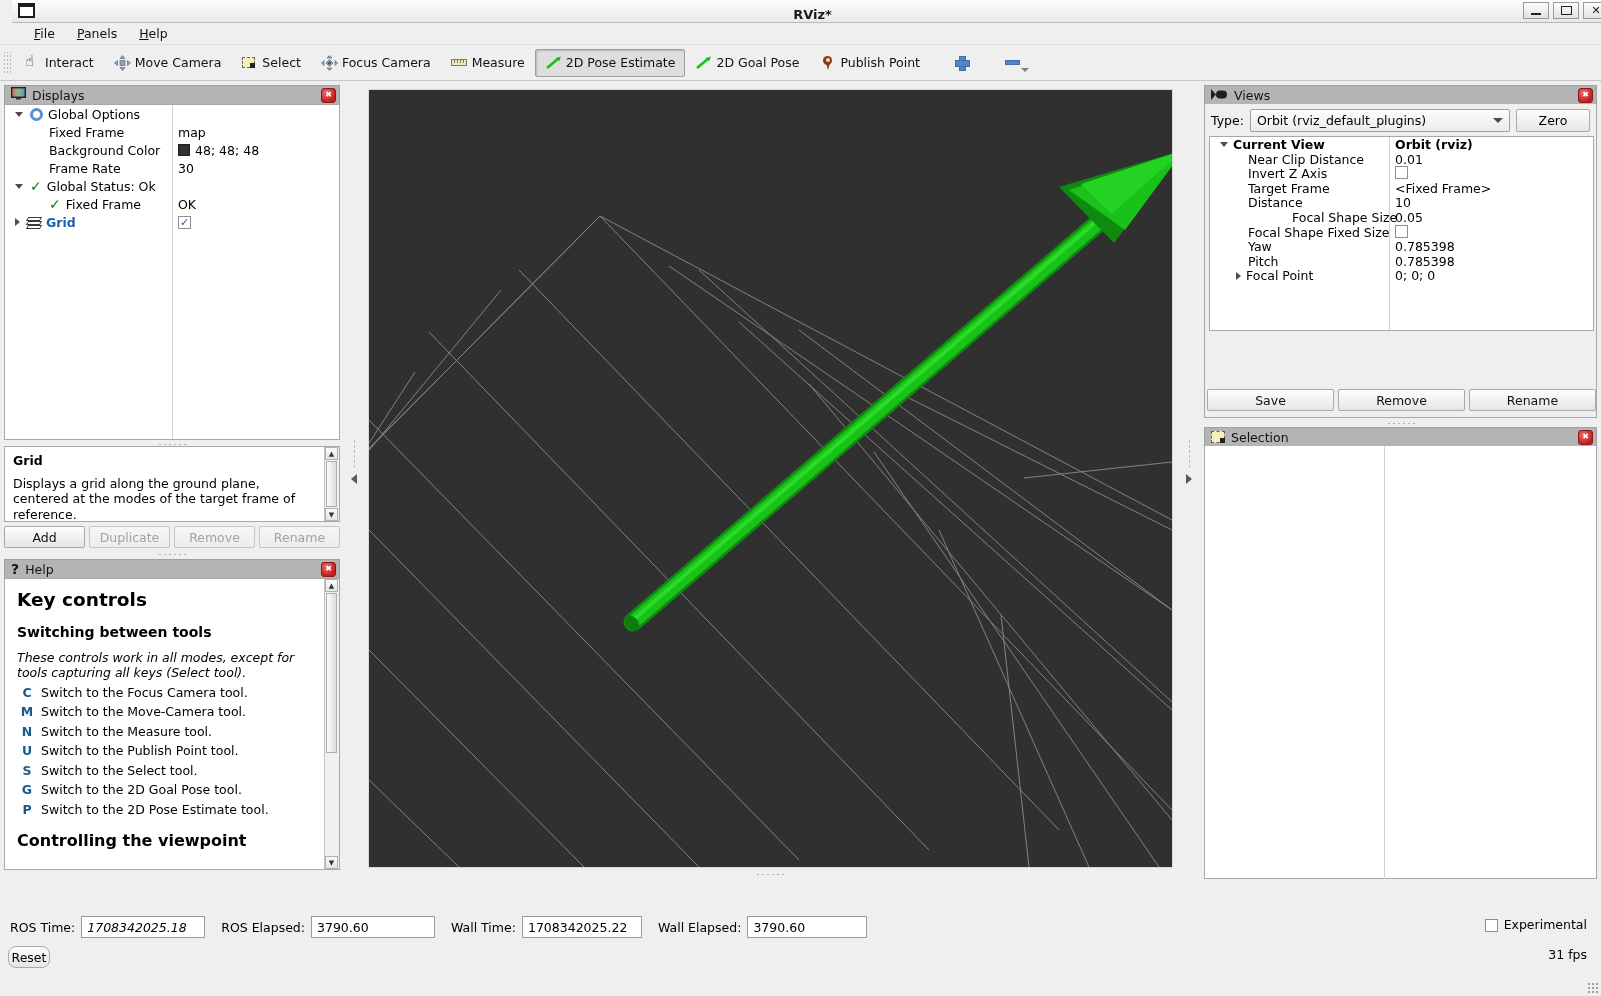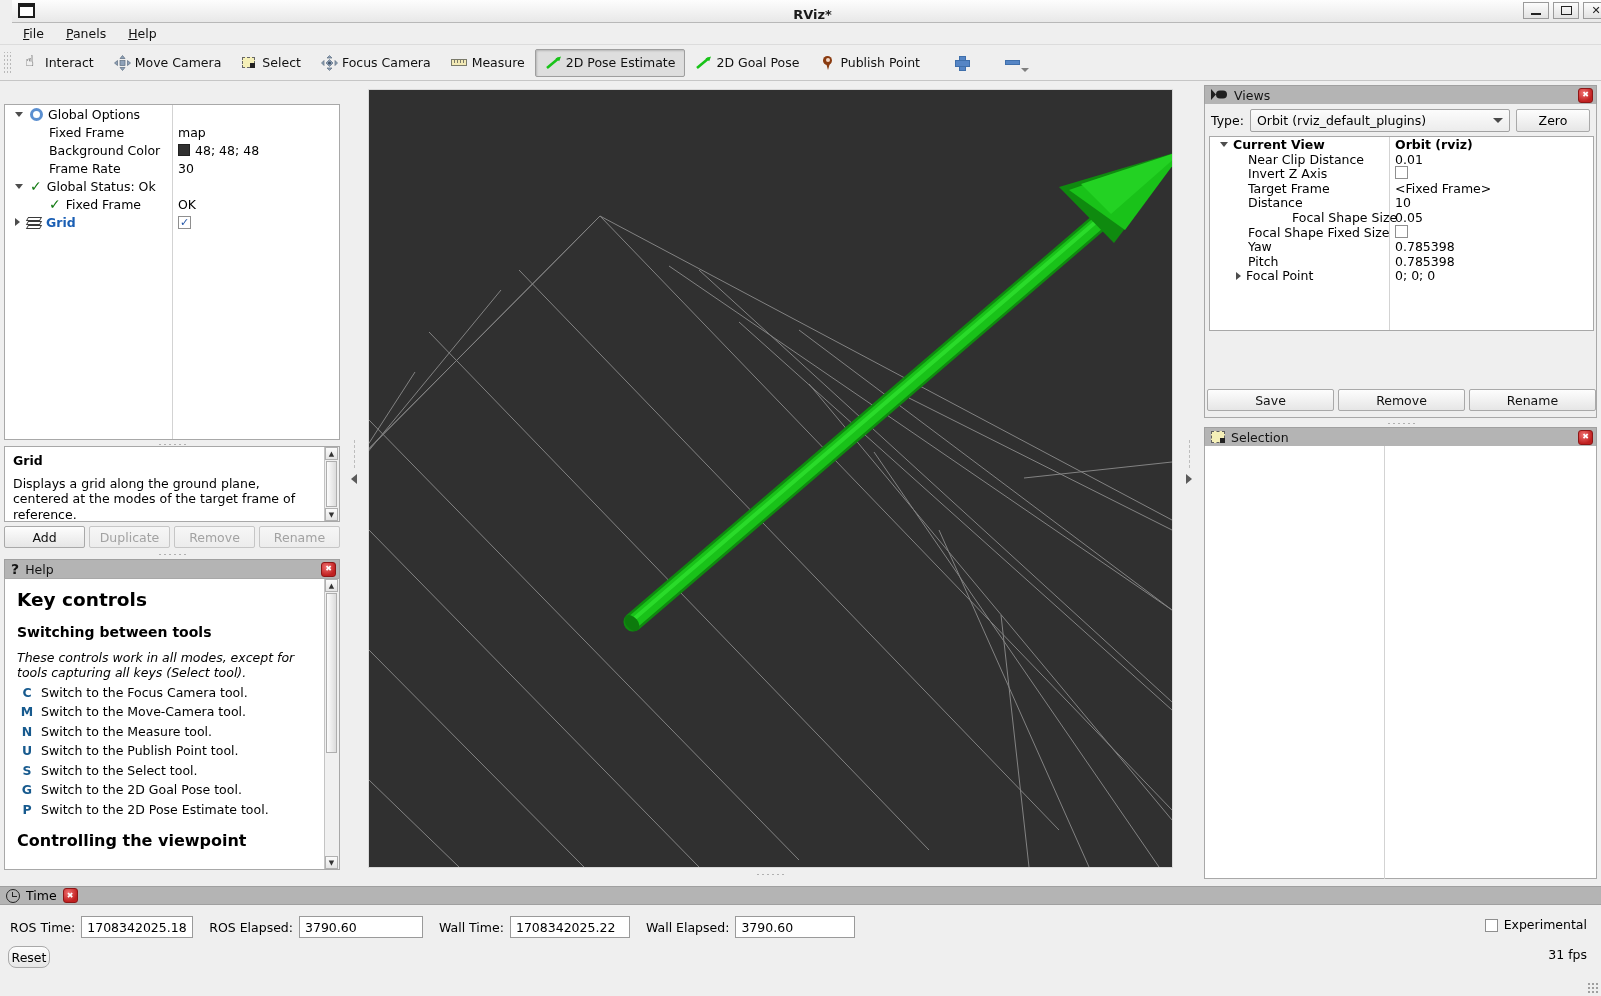--- a/index.html
+++ b/index.html
@@ -33,21 +33,21 @@
     background: linear-gradient(to bottom,#fcfcfc,#e2e2e2);
     display:flex;align-items:center;justify-content:center;
     font-size:11px;line-height:1;color:#222;
   }
   .winbtn .gl-min{display:block;width:10px;height:2px;background:#222;margin-top:6px;}
   .winbtn .gl-max{display:block;width:11px;height:9px;border:1.5px solid #222;}
 
   
   .menubar {
     position:absolute; left:0; top:23px; width:1601px; height:22px;
-    background:#efefef; display:flex; align-items:center; padding-left:14px; gap:4px;
+    background:#efefef; display:flex; align-items:center; padding-left:25px; gap:4px;
     border-bottom:1px solid #dcdcdc;
   }
   .menuitem { padding:2px 9px; font-size:12.5px; color:#111; }
   .menuitem u { text-decoration: underline; }
 
   
   .toolbar {
     position:absolute; left:0; top:45px; width:1601px; height:36px;
     background:#efefef; display:flex; align-items:center; padding-left:4px;
     border-bottom:1px solid #c6c6c6;
@@ -338,20 +338,38 @@
 
     <div class="tool" style="padding:0 8px 0 18px;">
       <span class="ticon">
           <i class="ic-minus"></i>
         </span>
       <span class="tb-caret"></span>
     </div>
   </div>
 
   <div id="displays">
+    <div class="panel-title">
+      <span>
+        <svg width="15" height="13" viewBox="0 0 15 13">
+          <rect x="0.5" y="0.5" width="14" height="10" fill="#333" stroke="#222"></rect>
+          <rect x="1.5" y="1.5" width="12" height="8" fill="url(#dg)"></rect>
+          <defs>
+              <linearGradient id="dg" x1="0" x2="1">
+            <stop offset="0" stop-color="#e06a6a"></stop>
+                <stop offset="0.5" stop-color="#7ec27e"></stop>
+            <stop offset="1" stop-color="#6a8ad0"></stop>
+              </linearGradient>
+            </defs>
+          <rect x="5" y="10.5" width="5" height="2" fill="#333"></rect>
+        </svg>
+      </span>
+      <span class="pt-label">Displays</span>
+      <span class="close-x"></span>
+    </div>
 
     <div class="tree">
       <div class="tree-colsplit"></div>
 
       <div class="trow">
         <span class="tname" style="left:10px;">
           <i class="tw tw-down"></i>
           <span class="gearicon"></span>
           <span>Global Options</span>
         </span>
@@ -689,29 +707,24 @@
       <span class="sel-icon"></span>
       <span class="pt-label">Selection</span>
       <span class="close-x"></span>
     </div>
     <div class="sel-body">
       <div class="sel-split"></div>
     </div>
   </div>
 
   <div id="timepanel">
-    <div class="time-title">
-      <span class="clockicon"></span>
-      <span class="pt-label">Time</span>
-      <span class="close-x" style="margin-right:6px;"></span>
-    </div>
 
     <div class="time-fields">
       <span class="tf-label">ROS Time:</span>
-      <span class="tfield" style="width:112px;">1708342025.18</span>
+      <span class="tfield" style="width:124px;font-style:italic;">1708342025.18</span>
 
       <span class="tf-label">ROS Elapsed:</span>
       <span class="tfield" style="width:124px;">3790.60</span>
 
       <span class="tf-label">Wall Time:</span>
       <span class="tfield" style="width:120px;">1708342025.22</span>
 
       <span class="tf-label">Wall Elapsed:</span>
       <span class="tfield" style="width:120px;">3790.60</span>
     </div>

